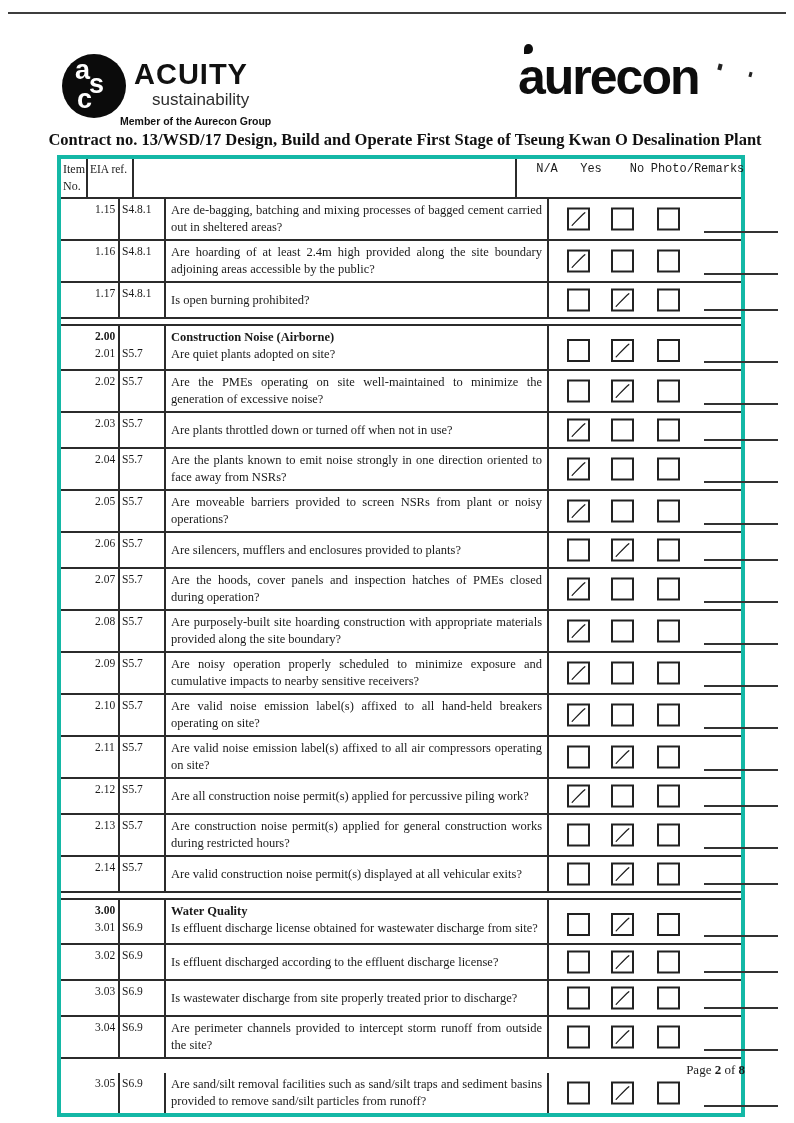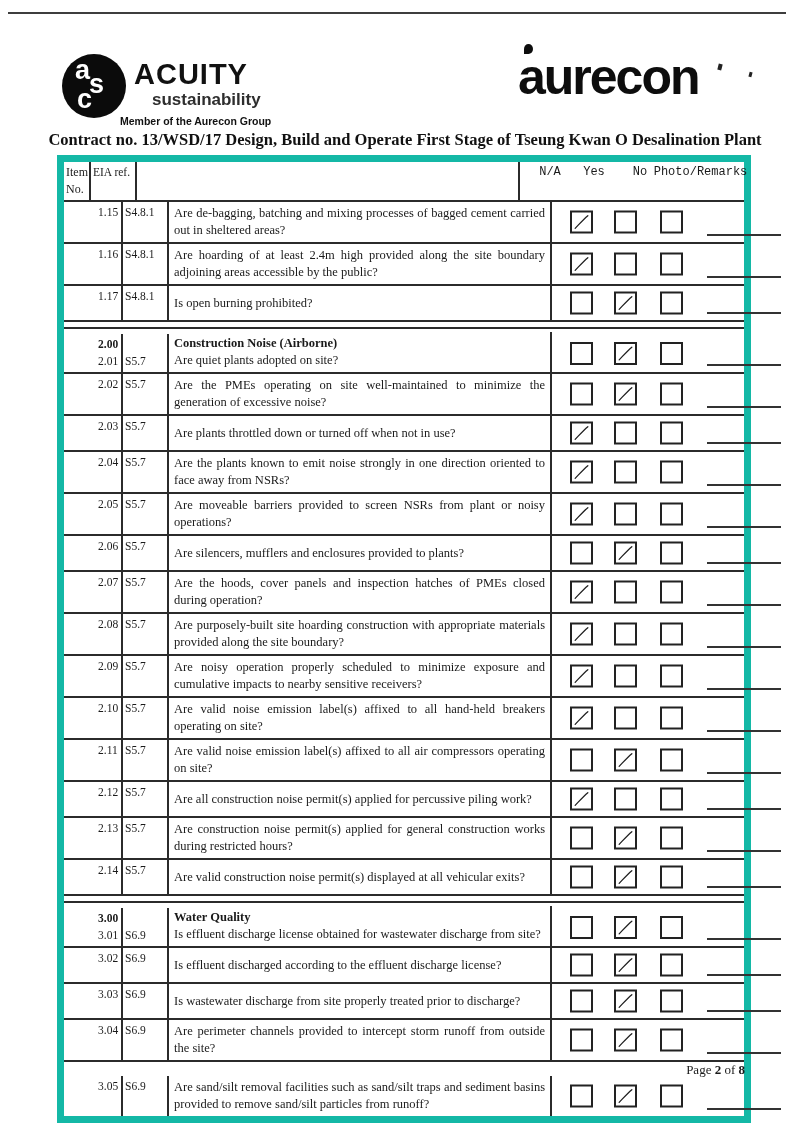--- a/index.html
+++ b/index.html
@@ -13,48 +13,48 @@
   .dot2{left:749px;top:72px;width:3px;height:5px;transform:rotate(15deg);}
 
   
   .acuity{position:absolute;left:62px;top:50px;width:260px;font-family:"Liberation Sans",sans-serif;}
   .monogram{position:absolute;left:0;top:4px;width:64px;height:64px;border-radius:50%;background:#0b0b0b;}
   .monogram span{position:absolute;color:#fff;font-weight:bold;font-size:27px;line-height:1;}
   .mono-a{left:13px;top:3px;}
   .mono-s{left:27px;top:17px;}
   .mono-c{left:15px;top:32px;}
   .acuity-name{position:absolute;left:72px;top:8px;font-size:29px;font-weight:bold;letter-spacing:1px;color:#111;}
-  .acuity-sub{position:absolute;left:90px;top:40px;font-size:17px;color:#2e2e2e;font-weight:bold;}
+  .acuity-sub{position:absolute;left:90px;top:40px;font-size:17px;color:#2e2e2e;}
   .acuity-member{position:absolute;left:58px;top:65px;font-size:10.5px;font-weight:bold;color:#111;white-space:nowrap;}
 
   
   .aurecon{position:absolute;left:518px;top:52px;font-family:"Liberation Sans",sans-serif;
            font-weight:bold;font-size:50px;letter-spacing:-2px;color:#0d0d0d;line-height:1;}
   .aurecon .a-accent{position:absolute;left:6px;top:-8px;width:9px;height:10px;background:#0d0d0d;border-radius:50% 50% 50% 0;}
 
   
   .doc-title{position:absolute;left:40px;top:130px;width:730px;text-align:center;
              font-size:16.5px;font-weight:bold;color:#111;white-space:nowrap;}
 
   
-  .checklist{position:absolute;left:57px;top:155px;width:680px;border:7px solid #14b8a6;}
+  .checklist{position:absolute;left:57px;top:155px;width:680px;border:4px solid #14b8a6;}
   .trow,.thead{display:flex;border-bottom:2px solid #2b2b2b;background:#fff;}
   .tbody .trow:last-child{border-bottom:none;margin-top:14px;}
   .section-break{height:5px;border-bottom:2px solid #2b2b2b;background:#fff;}
 
   .c-no{width:22px;border-right:2px solid #2b2b2b;padding:2px 1px 2px 2px;font-size:11.5px;line-height:17px;}
   .c-ref{width:40px;border-right:2px solid #2b2b2b;padding:2px 2px;font-size:11.5px;line-height:17px;}
   .c-q{width:371px;border-right:2px solid #2b2b2b;padding:3px 5px;font-size:12.5px;line-height:17px;
        display:flex;flex-direction:column;justify-content:center;}
   .q-text{text-align:justify;}
   .c-checks{flex:1;position:relative;font-family:Liberation Mono, monospace;}
 
   .thead{min-height:37px;}
   .trow{min-height:34px;padding-left:32px;}
-  .trow.section{min-height:43px;align-items:flex-end;}
+  .trow.section{min-height:43px;}
   .thead .c-q{border-right:2px solid #2b2b2b;}
   .h-item{font-size:12px;line-height:17px;}
   .h-label{position:absolute;top:3px;font-size:12px;text-align:center;}
   .h-na{left:17px;width:26px;}
   .h-yes{left:61px;width:26px;}
   .h-no{left:107px;width:26px;}
   .h-photo{left:133px;width:95px;}
 
   .sec-no{font-weight:bold;}
   .sec-no:empty,.sec-title:empty{display:none;}

